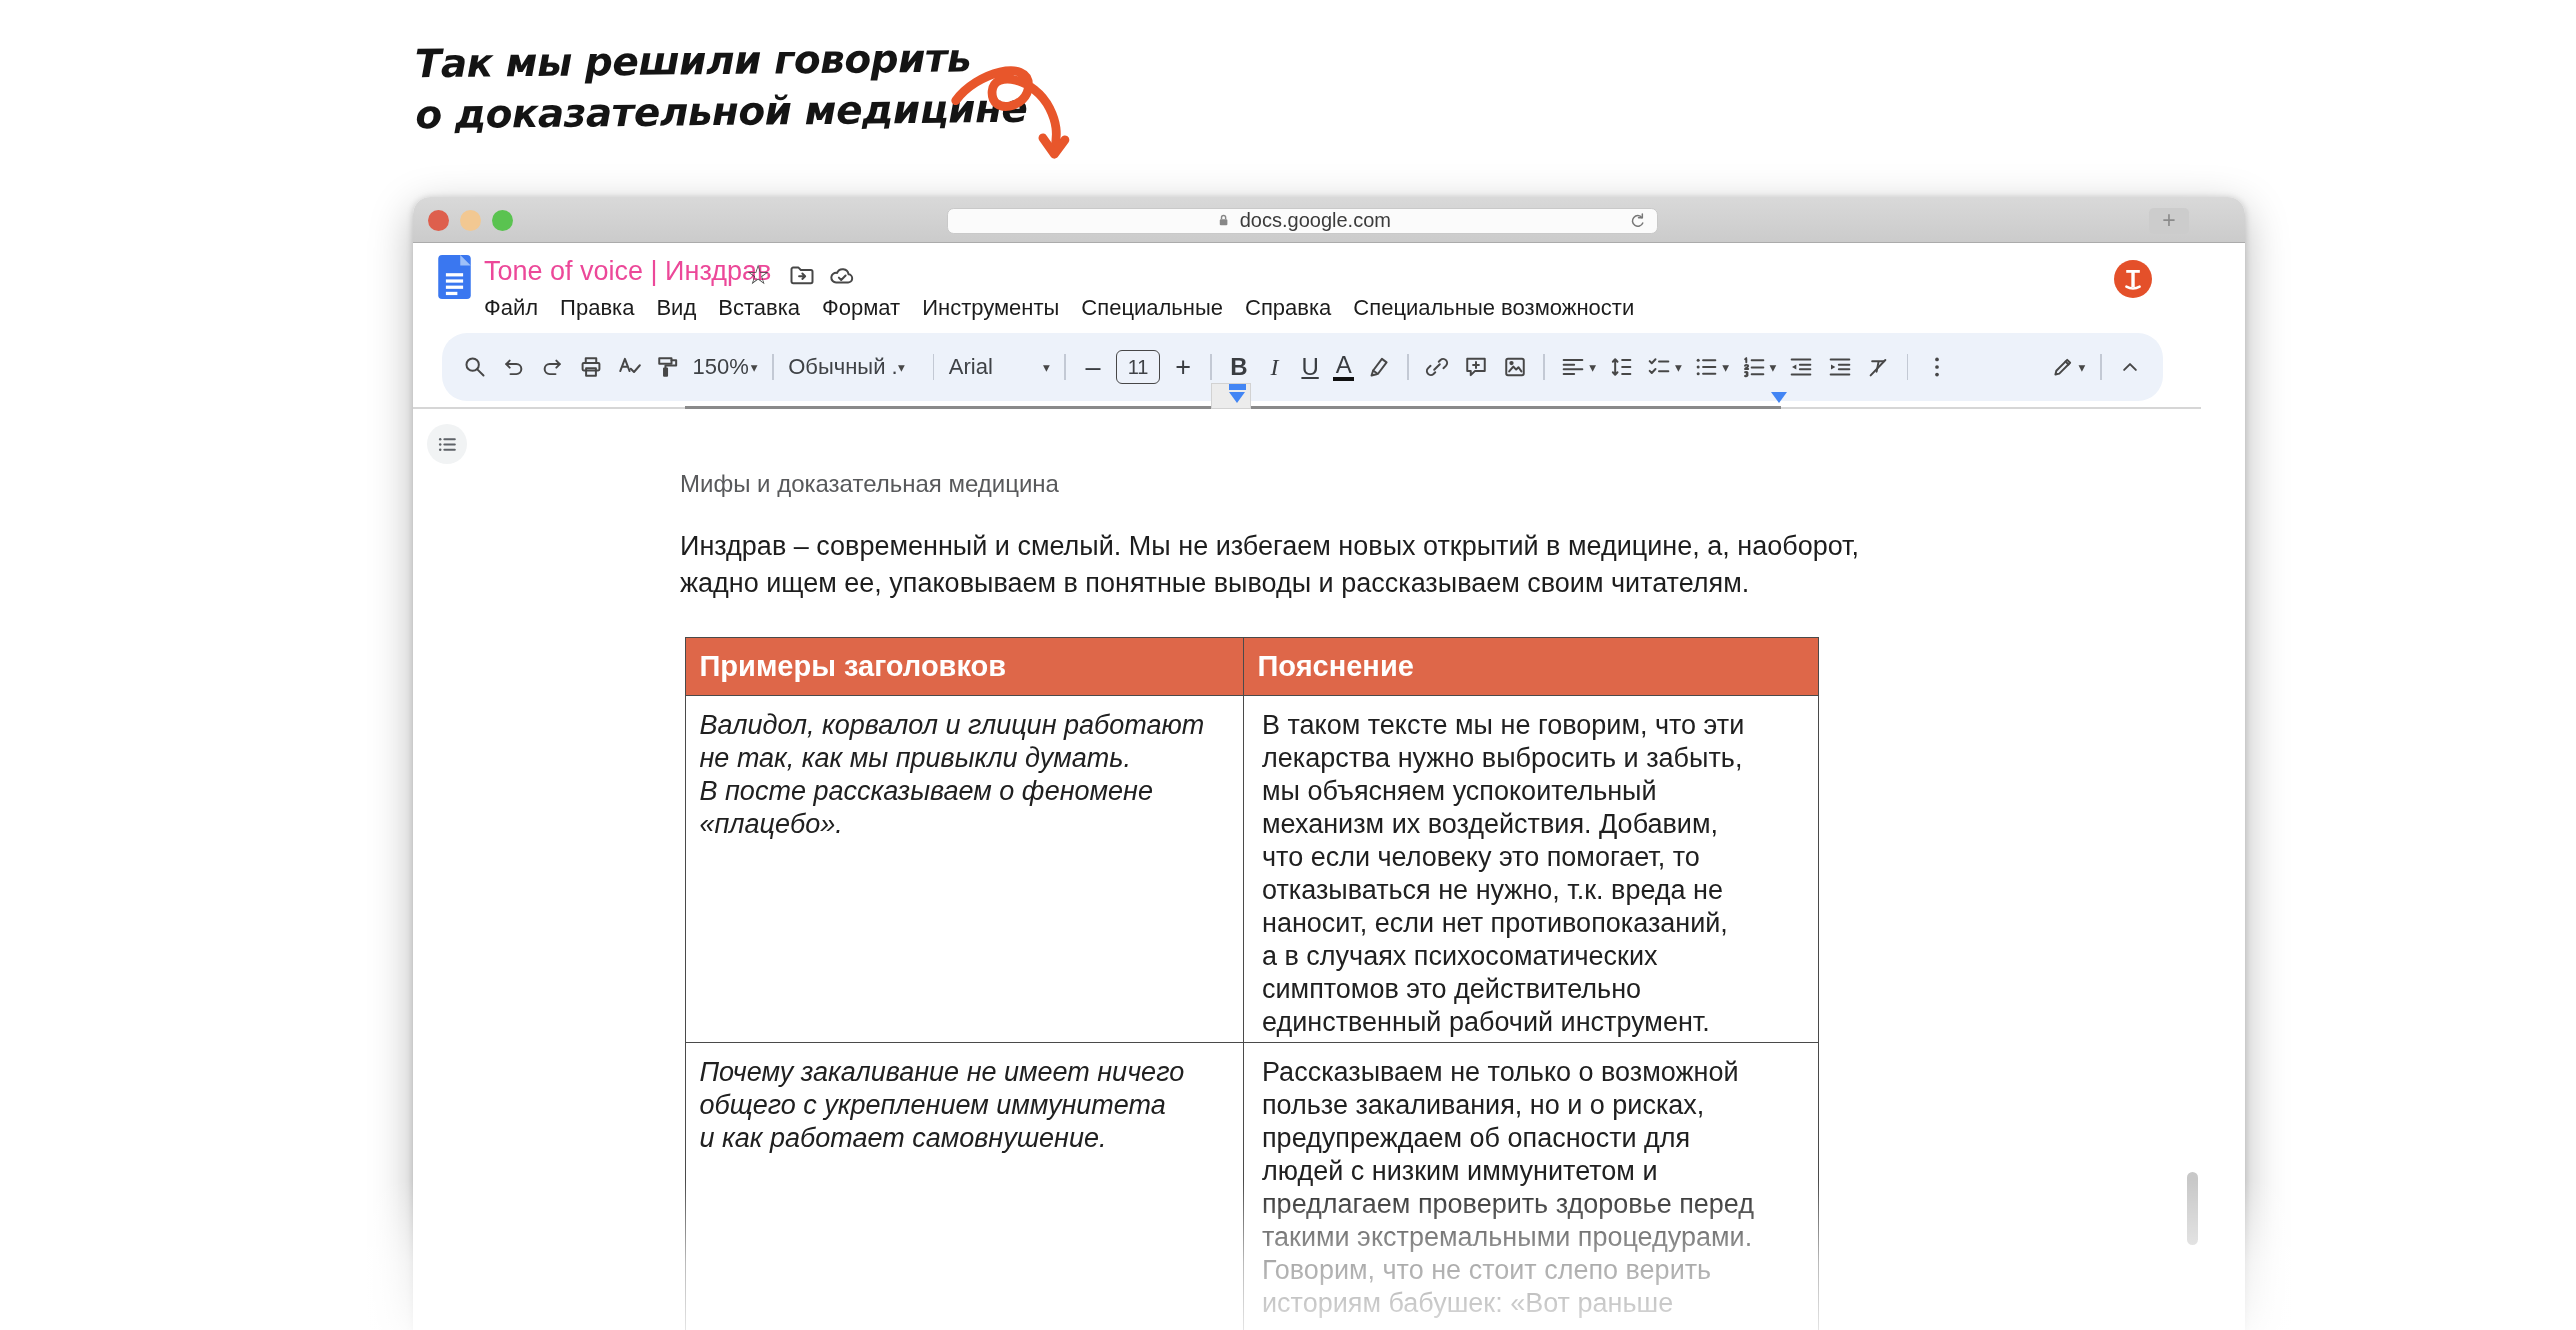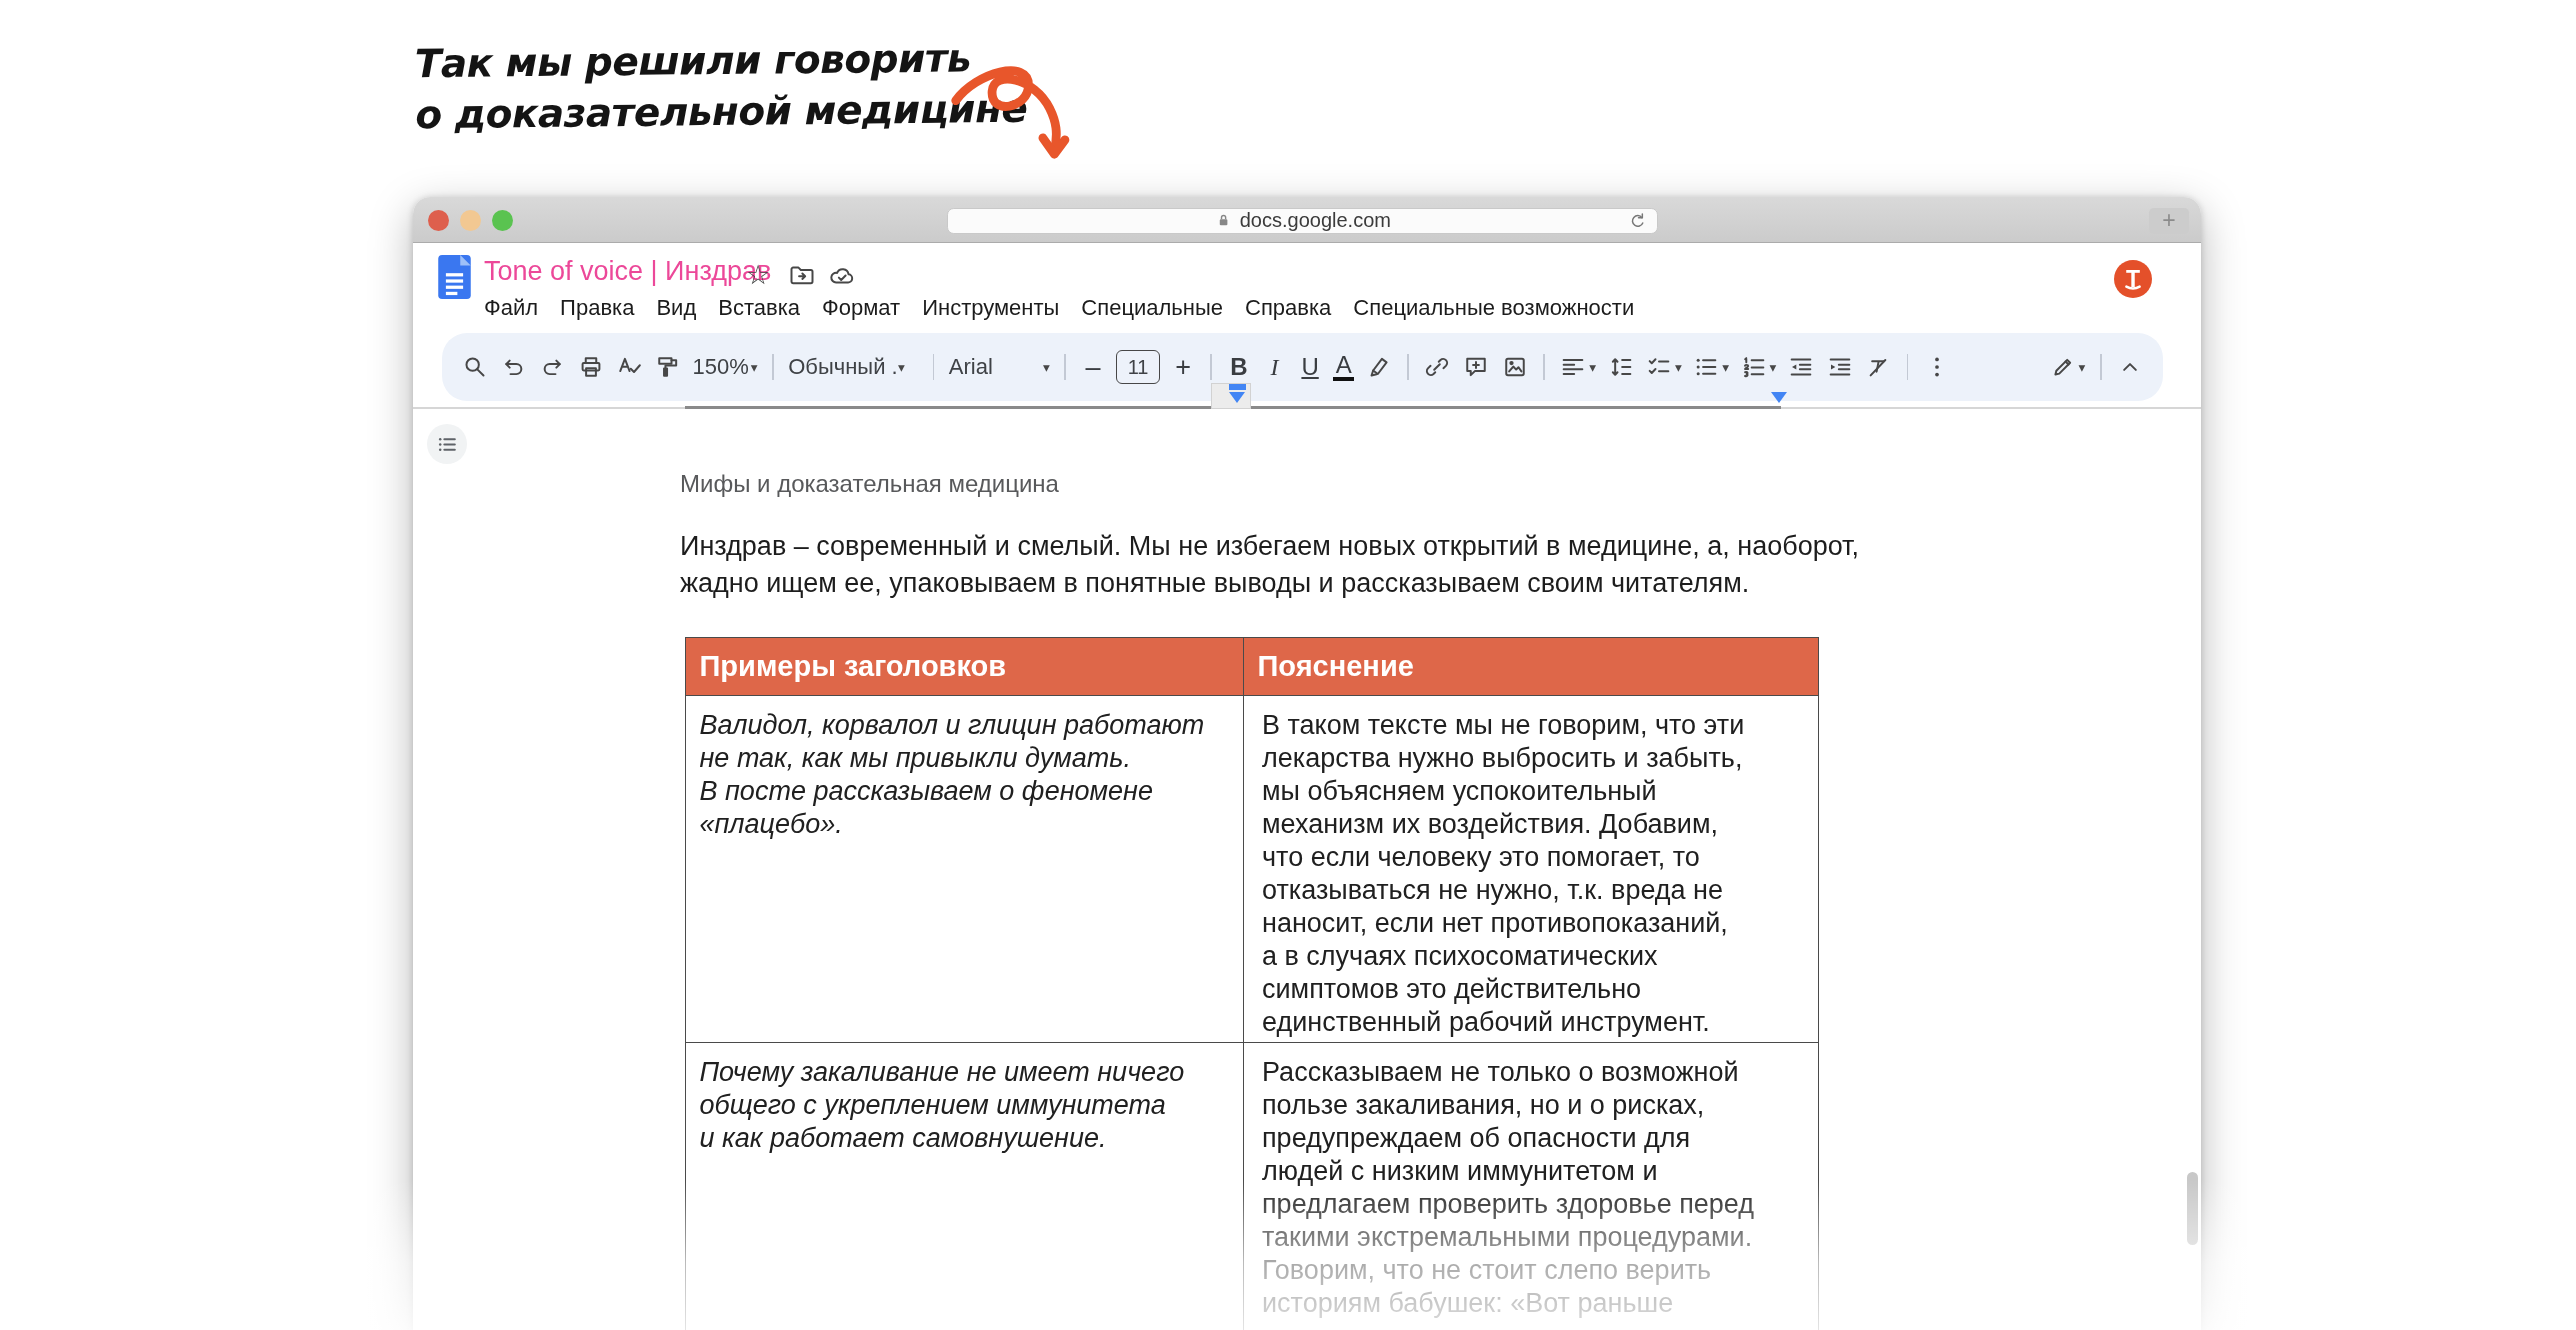--- a/index.html
+++ b/index.html
@@ -4,21 +4,21 @@
 <style>
   html,body{margin:0;padding:0;background:#fff;}
   #canvas{position:relative;width:2576px;height:1330px;background:#ffffff;overflow:hidden;
           font-family:"Liberation Sans",sans-serif;}
   .abs{position:absolute;}
   
   .annot{font-family:"DejaVu Sans",sans-serif;font-style:italic;font-weight:700;
          font-size:39px;line-height:51px;color:#141414;letter-spacing:-0.5px;transform:rotate(-.6deg);}
   
   .win{left:413px;top:197px;width:1788px;height:1133px;background:#fff;
-       border-radius:17.3px 17.3px 0 0;box-shadow:0 13.5px 44px rgba(0,0,0,.28),0 1.9px 7.7px rgba(0,0,0,.18);}
+       border-radius:17.3px 17.3px 0 0;box-shadow:0 13.5px 44px rgba(0,0,0,.28),0 1.9px 7.7px rgba(0,0,0,.18);padding-left:44px;}
   .topbar{left:0;top:0;width:100%;height:46px;border-radius:17.3px 17.3px 0 0;
           background:linear-gradient(#d9d9d9,#cbcbcb);border-bottom:1px solid #ababab;box-sizing:border-box;}
   .dot{width:21px;height:21px;border-radius:50%;top:12.5px;}
   .urlfield{left:534px;top:10.6px;width:711px;height:26px;background:#fbfbfb;border:1px solid #c9c9c9;
             border-radius:6.7px;display:flex;align-items:center;justify-content:center;box-sizing:border-box;}
   .urltext{font-size:20px;color:#3b3b3b;margin-left:6.7px;}
   .newtab{left:1736px;top:10.6px;width:40px;height:26px;background:#cccccc;border-radius:4.8px;
           display:flex;align-items:center;justify-content:center;color:#8b8b8b;font-size:23px;line-height:1;}
   
   .title{left:71px;top:59px;font-size:27px;color:#ec4899;}

